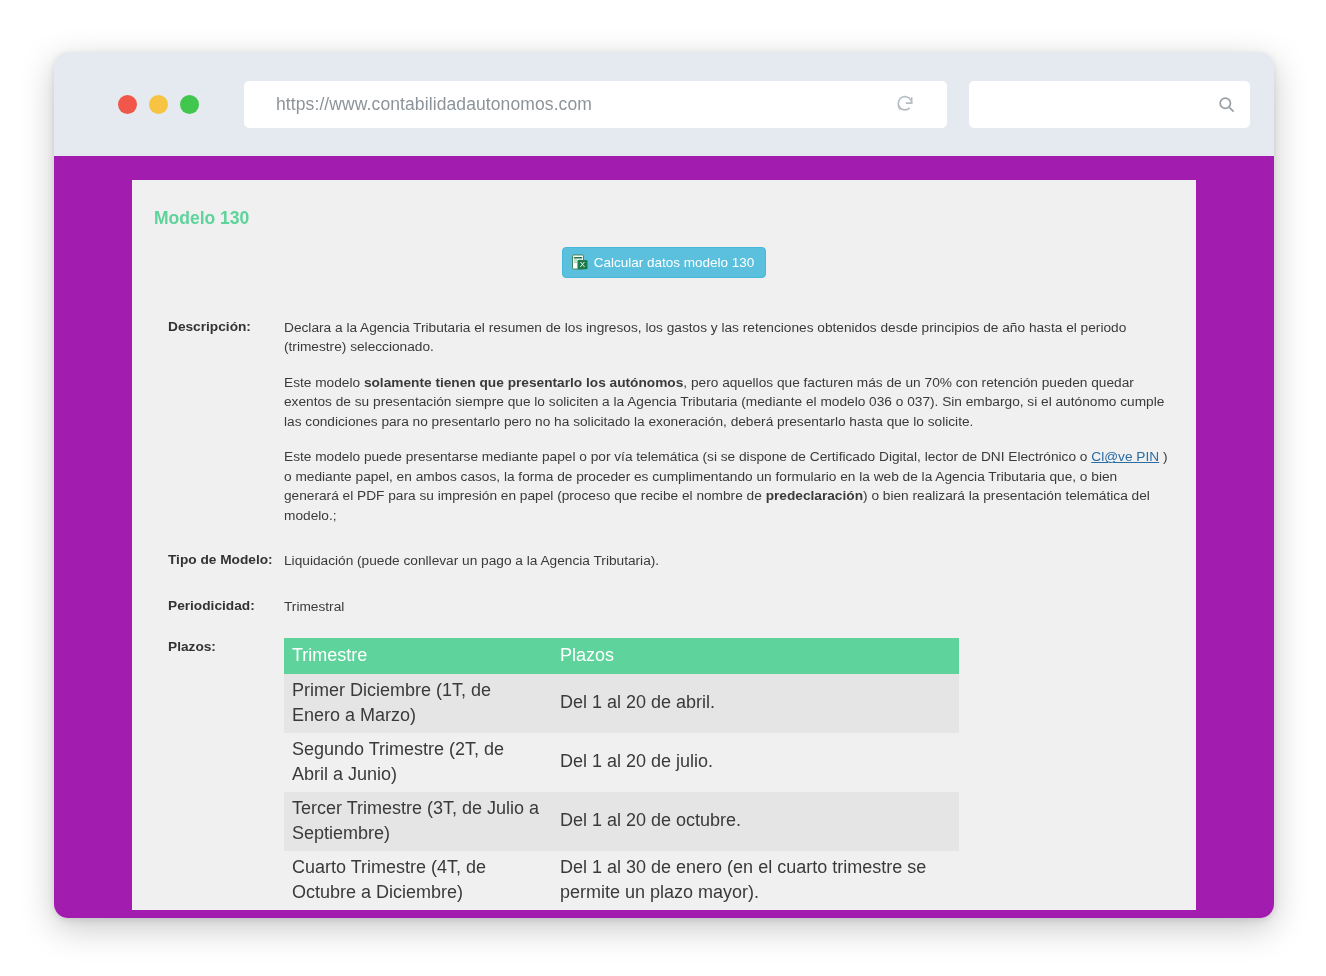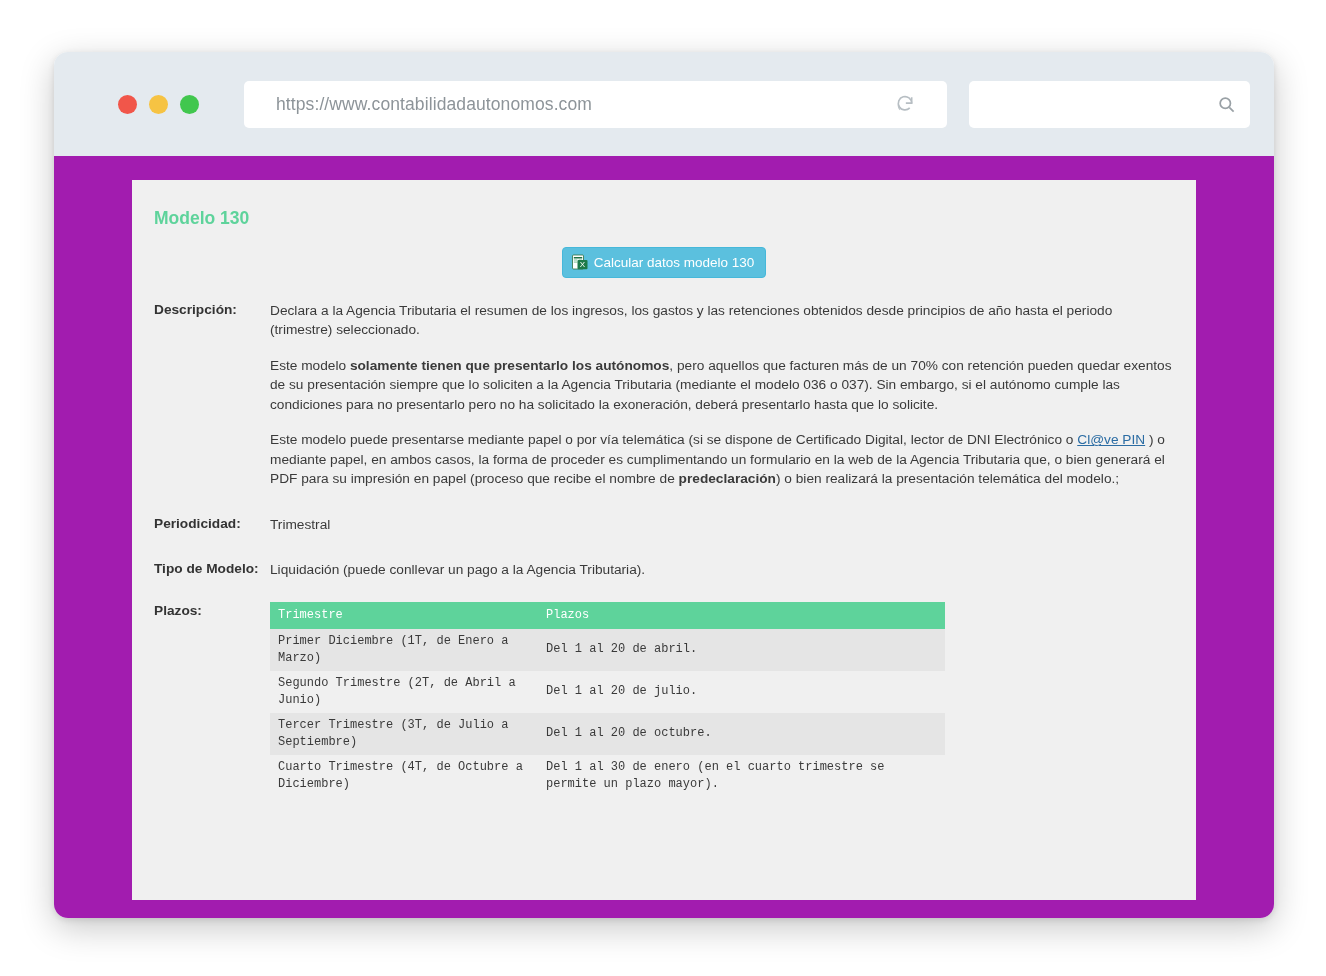--- a/index.html
+++ b/index.html
@@ -105,21 +105,21 @@
     font-size: 13.5px;
     padding: 6px 11px 7px 9px;
     display: inline-flex;
     align-items: center;
     gap: 6px;
     cursor: pointer;
     font-family: "Liberation Sans", sans-serif;
   }
   .excel-icon { width: 16px; height: 16px; display: block; }
 
-  .rows { margin-top: 23px; padding: 0 24px 0 22px; }
+  .rows { margin-top: 40px; padding: 0 24px 0 36px; }
   .row { display: flex; margin-bottom: 6px; }
   .row-label {
     width: 116px;
     flex: 0 0 116px;
     font-size: 13.7px;
     font-weight: bold;
     color: #333333;
     padding-top: 1px;
   }
   .row-value {
@@ -130,22 +130,21 @@
   }
   .row-value p { margin: 0 0 16px 0; }
   .row-value p:last-child { margin-bottom: 0; }
   .row-value b { font-weight: bold; }
   .row-value a { color: #2b6ca3; text-decoration: underline; }
   .row.spaced { margin-top: 26px; }
 
   table.plazos {
     border-collapse: collapse;
     width: 675px;
-    font-size: 12px;
-    font-family: Liberation Mono, monospace;
+    font-size: 18px;
   }
   table.plazos th {
     background: #5ed39b;
     color: #ffffff;
     text-align: left;
     font-weight: normal;
     padding: 5px 8px;
   }
   table.plazos th:first-child { width: 268px; }
   table.plazos td {
@@ -218,27 +217,27 @@
         <div class="row">
           <div class="row-label">Descripción:</div>
           <div class="row-value">
             <p>Declara a la Agencia Tributaria el resumen de los ingresos, los gastos y las retenciones obtenidos desde principios de año hasta el periodo (trimestre) seleccionado.</p>
             <p><span>Este modelo </span><b>solamente tienen que presentarlo los autónomos</b><span>, pero aquellos que facturen más de un 70% con retención pueden quedar exentos de su presentación siempre que lo soliciten a la Agencia Tributaria (mediante el modelo 036 o 037). Sin embargo, si el autónomo cumple las condiciones para no presentarlo pero no ha solicitado la exoneración, deberá presentarlo hasta que lo solicite.</span></p>
             <p><span>Este modelo puede presentarse mediante papel o por vía telemática (si se dispone de Certificado Digital, lector de DNI Electrónico o </span><a href="#">Cl@ve PIN</a><span> ) o mediante papel, en ambos casos, la forma de proceder es cumplimentando un formulario en la web de la Agencia Tributaria que, o bien generará el PDF para su impresión en papel (proceso que recibe el nombre de </span><b>predeclaración</b><span>) o bien realizará la presentación telemática del modelo.;</span></p>
           </div>
         </div>
 
         <div class="row spaced">
+          <div class="row-label">Tipo de Modelo:</div>
+          <div class="row-value">Liquidación (puede conllevar un pago a la Agencia Tributaria).</div>
+        </div>
+
+        <div class="row spaced">
           <div class="row-label">Periodicidad:</div>
           <div class="row-value">Trimestral</div>
-        </div>
-
-        <div class="row spaced">
-          <div class="row-label">Tipo de Modelo:</div>
-          <div class="row-value">Liquidación (puede conllevar un pago a la Agencia Tributaria).</div>
         </div>
 
         <div class="row" style="margin-top:22px;justify-content:space-between;">
           <div class="row-label">Plazos:</div>
           <div class="row-value">
             <table class="plazos">
               <thead>
                 <tr>
                   <th>Trimestre</th>
                   <th>Plazos</th>

